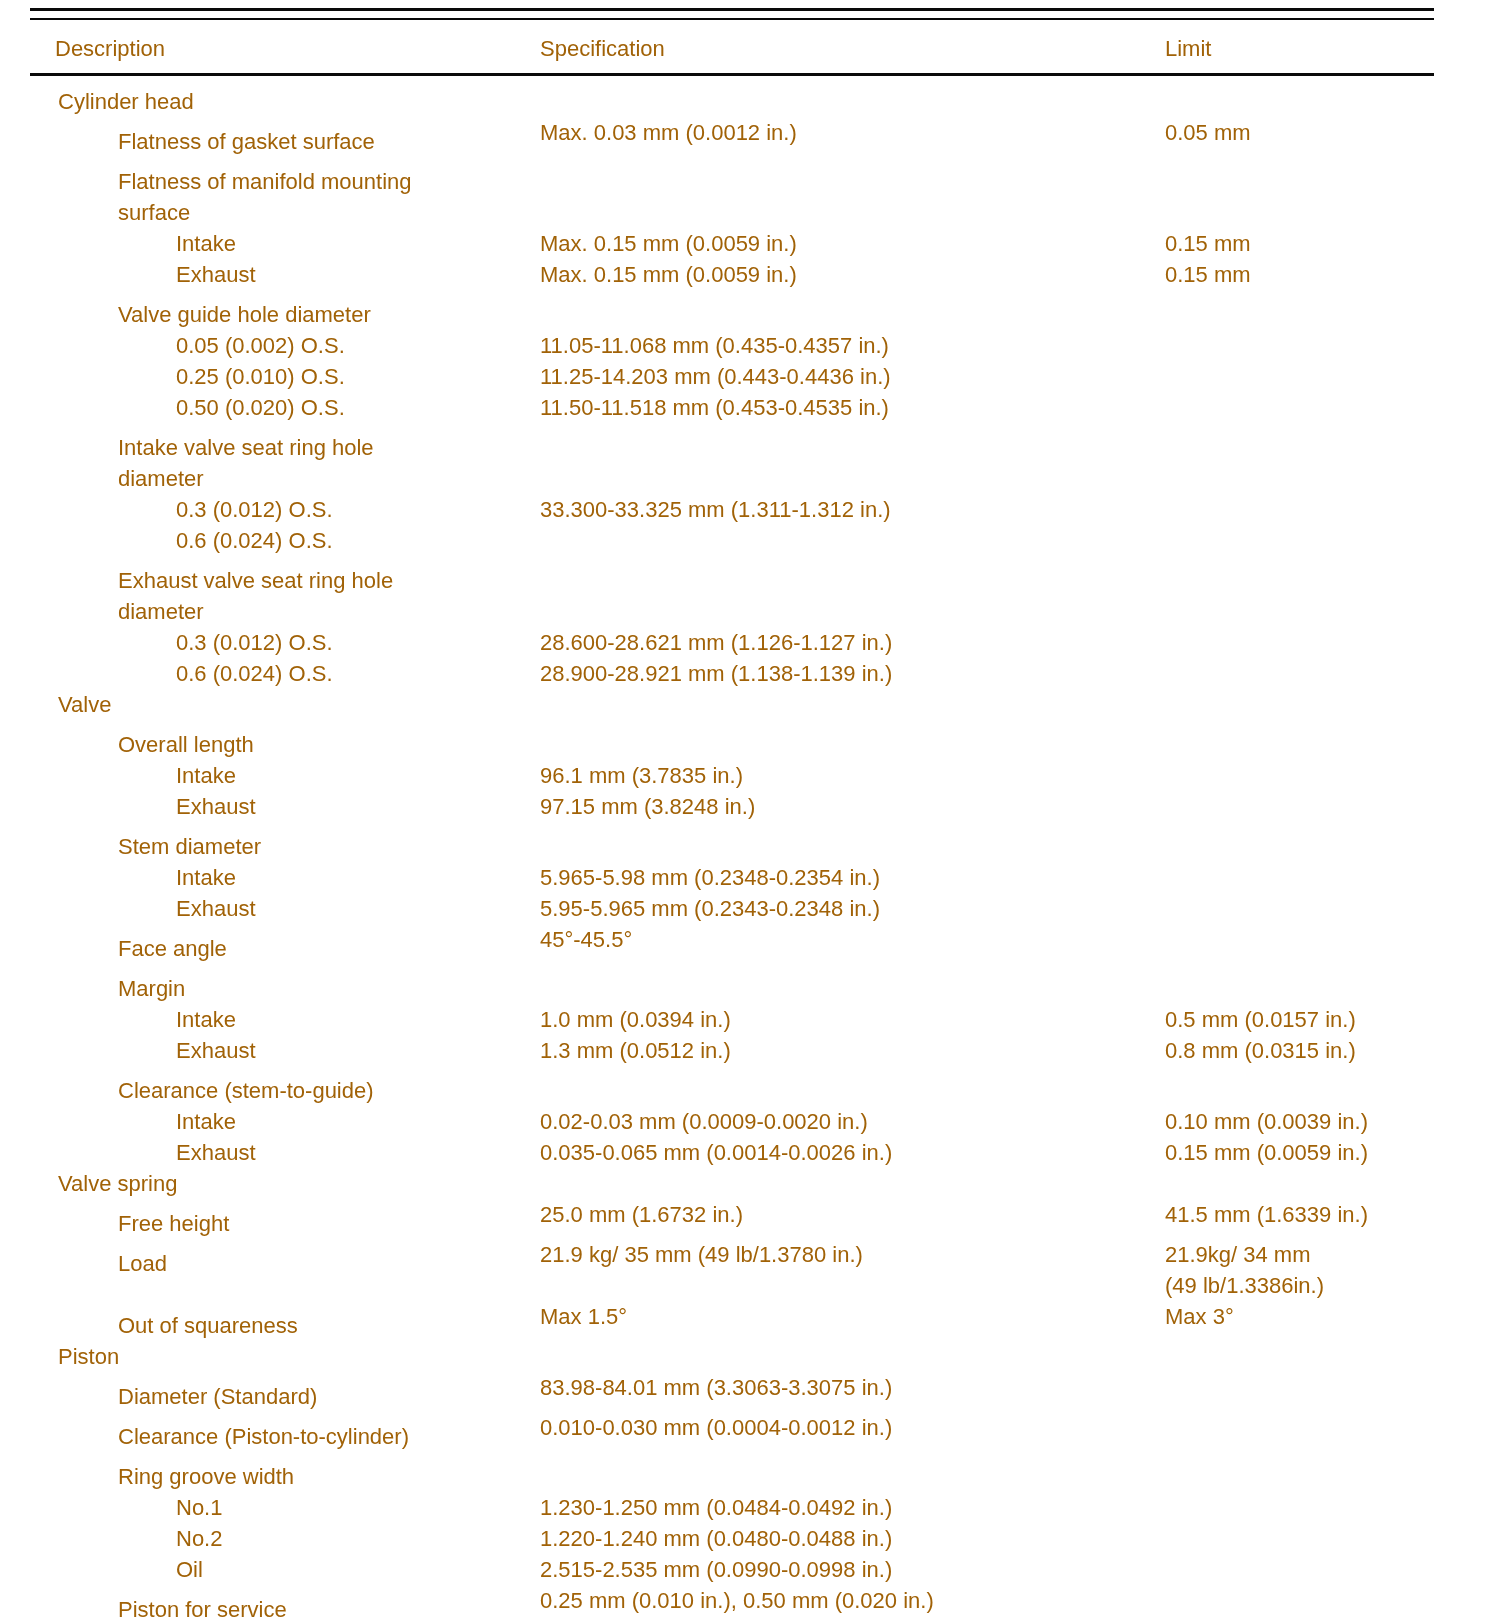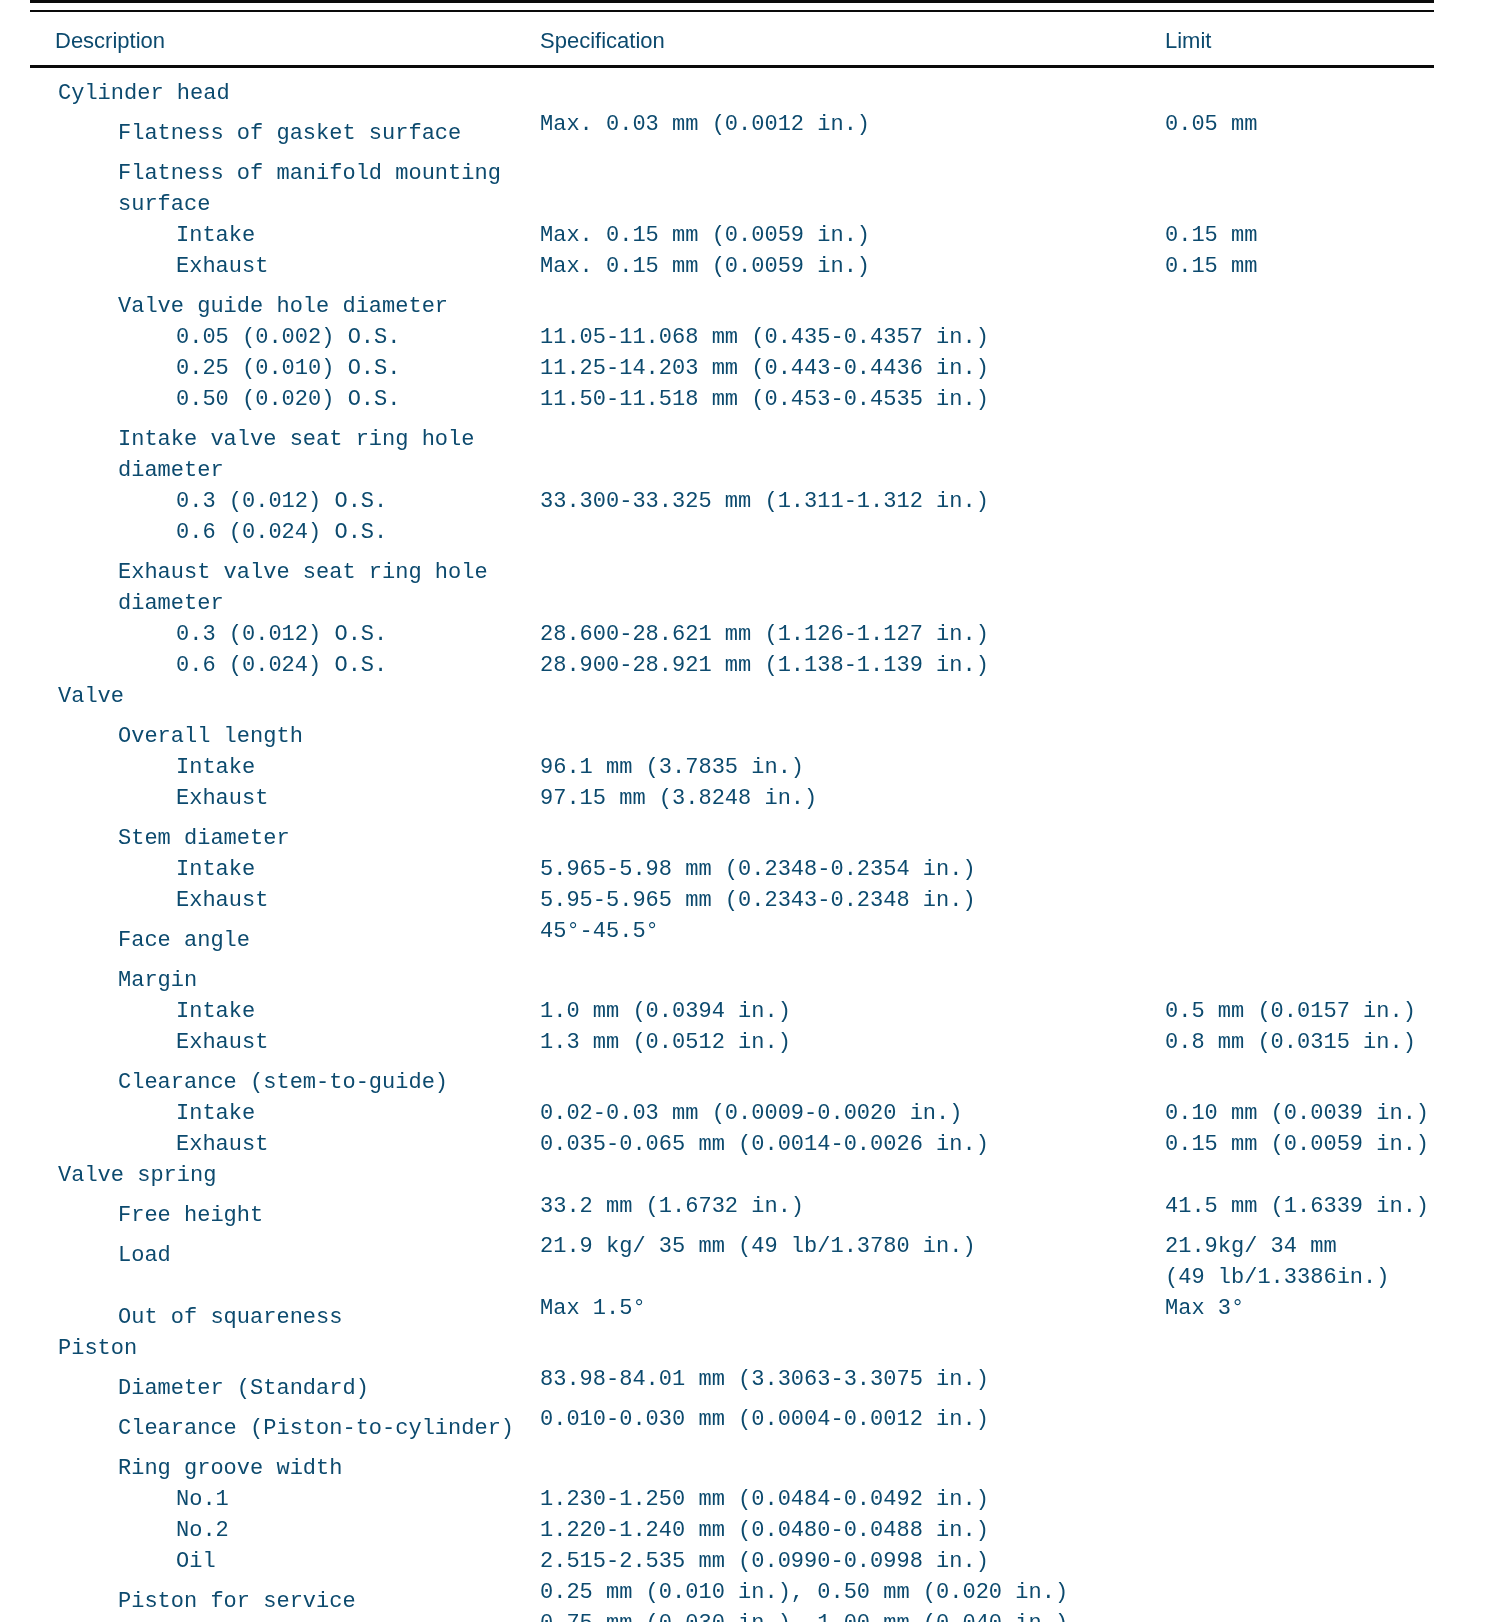--- a/index.html
+++ b/index.html
@@ -6,24 +6,24 @@
     margin: 0;
     padding: 0;
     background: #ffffff;
   }
   .page {
     position: relative;
     width: 1504px;
     height: 1622px;
     box-sizing: border-box;
     background: #ffffff;
-    color: #0c4a6e;
+    color: #a16207;
     font-family: "Liberation Sans", "DejaVu Sans", sans-serif;
     font-size: 22px;
-    padding: 0 70px 0 30px;
+    padding: 8px 70px 0 30px;
     overflow: hidden;
   }
   .hrule {
     background: #0a0a0a;
     width: 100%;
   }
   .rule-top-1 { height: 3px; margin-bottom: 7px; }
   .rule-top-2 { height: 2px; }
   .rule-header { height: 3px; }
   .header-row {
@@ -33,21 +33,20 @@
     line-height: 31px;
   }
   .header-cell { font-weight: normal; }
   .header-desc { padding-left: 25px; }
   .table-body {
     padding-top: 10px;
   }
   .row {
     display: grid;
     grid-template-columns: 510px 625px 1fr;
-    font-family: Liberation Mono, monospace;
   }
   .cell {
     line-height: 31px;
     white-space: pre-line;
     box-sizing: border-box;
   }
   .desc.indent-0 { padding-left: 28px; }
   .desc.indent-1 { padding-left: 88px; margin-top: 9px; }
   .desc.indent-2 { padding-left: 146px; }
 </style>
@@ -215,21 +214,21 @@
         <div class="cell spec">0.035-0.065 mm (0.0014-0.0026 in.)</div>
         <div class="cell limit">0.15 mm (0.0059 in.)</div>
       </div>
       <div class="row">
         <div class="cell desc indent-0">Valve spring</div>
         <div class="cell spec"></div>
         <div class="cell limit"></div>
       </div>
       <div class="row">
         <div class="cell desc indent-1">Free height</div>
-        <div class="cell spec">33.2 mm (1.6732 in.)</div>
+        <div class="cell spec">25.0 mm (1.6732 in.)</div>
         <div class="cell limit">41.5 mm (1.6339 in.)</div>
       </div>
       <div class="row">
         <div class="cell desc indent-1">Load</div>
         <div class="cell spec">21.9 kg/ 35 mm (49 lb/1.3780 in.)</div>
         <div class="cell limit">21.9kg/ 34 mm
 (49 lb/1.3386in.)</div>
       </div>
       <div class="row">
         <div class="cell desc indent-1">Out of squareness</div>

